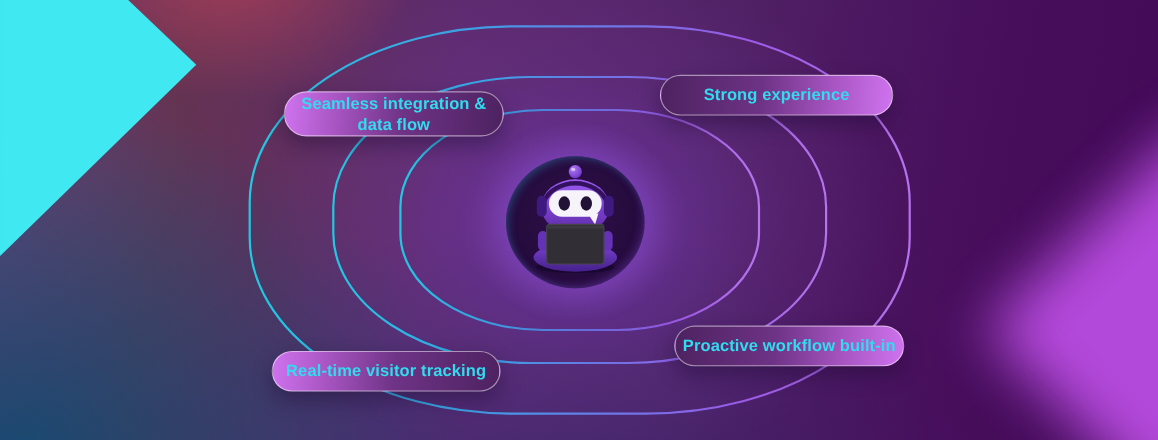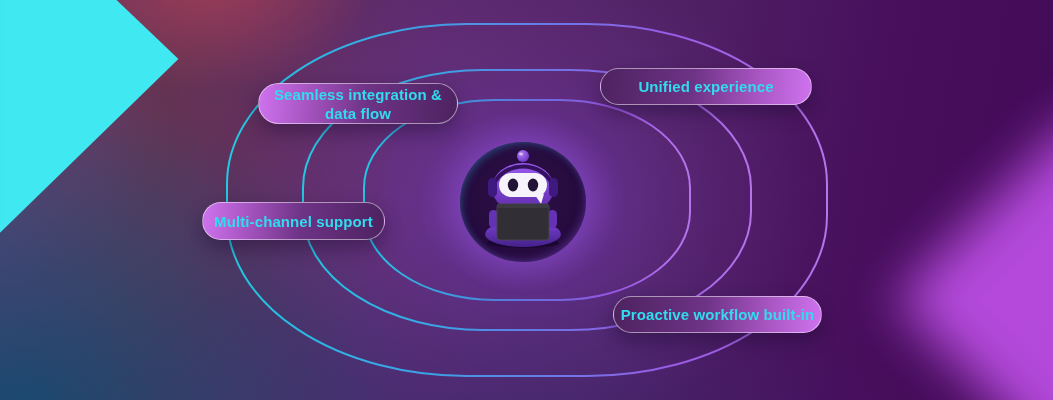--- a/index.html
+++ b/index.html
@@ -119,26 +119,26 @@
       <rect x="27" y="57" width="50" height="3" fill="#3c3a41"></rect>
     </svg>
   </div>
 
   <div class="pill pill-left p-seamless">
     <span class="pill-label">Seamless integration &amp;
 data flow</span>
   </div>
 
   <div class="pill pill-right p-unified">
-    <span class="pill-label">Unified experience</span>
-  </div>
-
-  <div class="pill pill-left p-multi">
-    <span class="pill-label">Multi-channel support</span>
+    <span class="pill-label">Strong experience</span>
   </div>
 
 
+
+  <div class="pill pill-left p-realtime">
+    <span class="pill-label">Real-time visitor tracking</span>
+  </div>
 
   <div class="pill pill-right p-proactive">
     <span class="pill-label">Proactive workflow built-in</span>
   </div>
 
 </div>
 
 </body></html>

